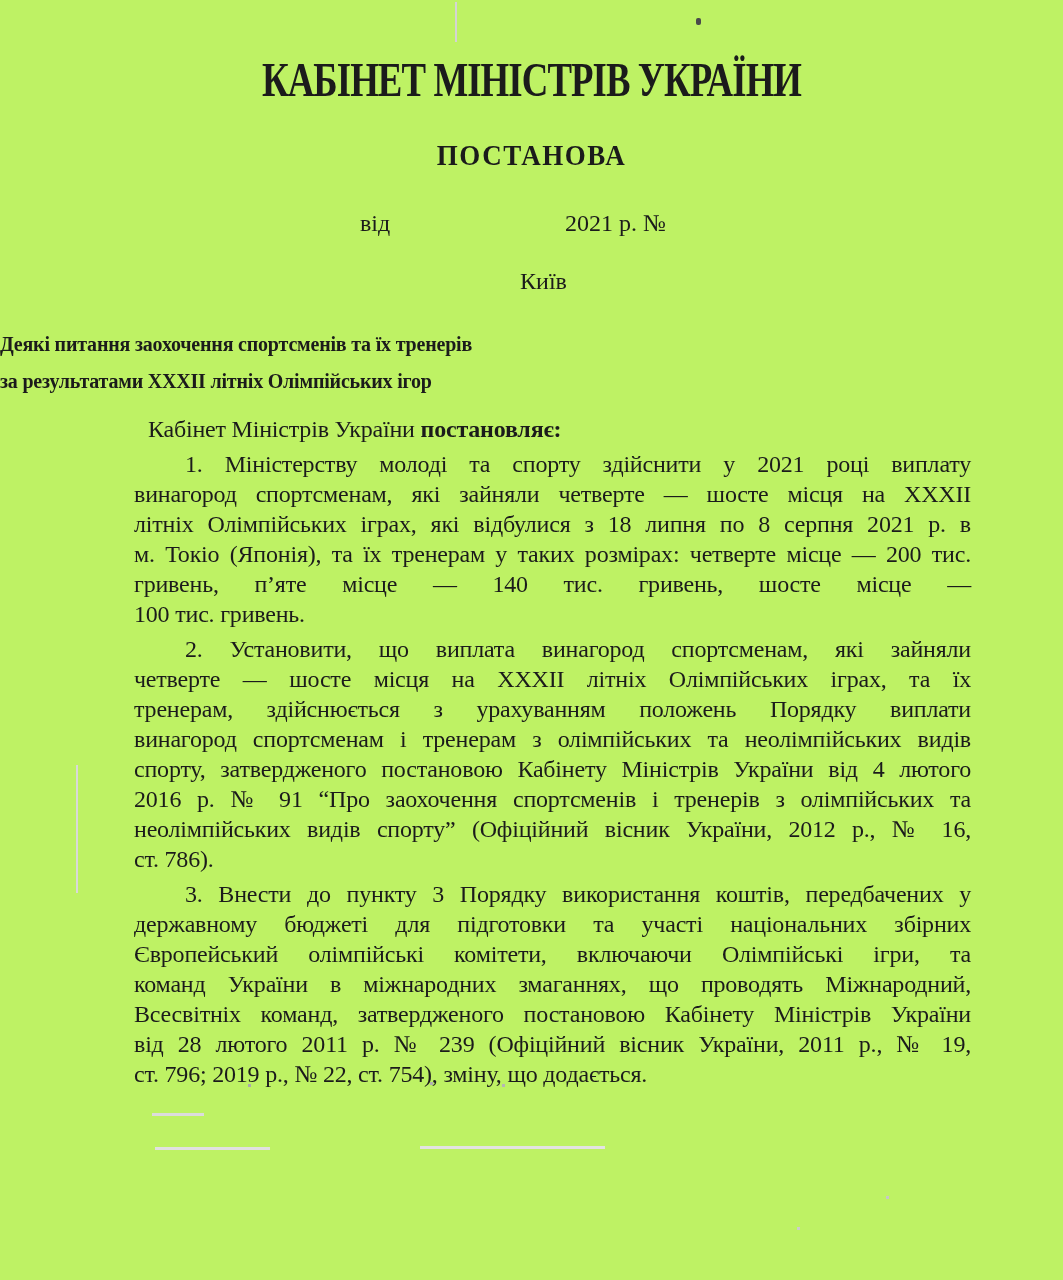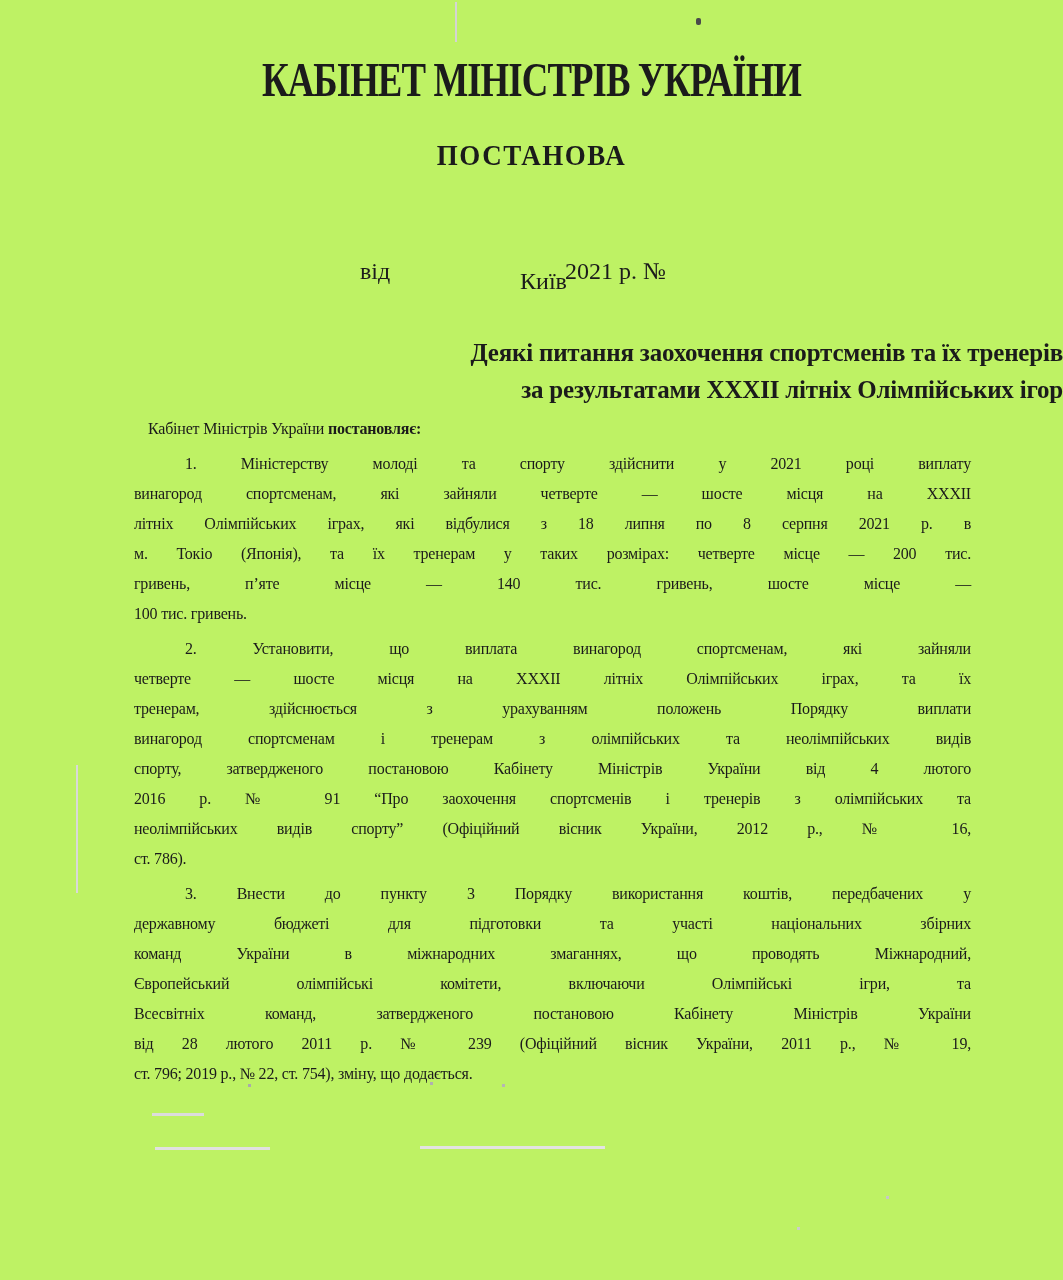--- a/index.html
+++ b/index.html
@@ -31,47 +31,45 @@
     font-weight: bold;
     font-size: 27px;
     letter-spacing: 1.5px;
     transform: scaleY(1.1);
   }
   .date-row {
     position: absolute;
     top: 210px; left: 0; width: 100%;
     height: 32px;
     font-size: 24px;
-    margin-top: 48px;
   }
   .date-from { position: absolute; left: 360px; }
   .date-year { position: absolute; left: 565px; }
   .city {
     position: absolute;
     top: 268px; left: 12px; width: 100%;
     text-align: center;
     font-size: 24px;
   }
   .subject {
     position: absolute;
     top: 326px; left: 0; width: 100%;
-    text-align: right;
+    text-align: left;
     font-weight: bold;
-    font-size: 25px;
+    font-size: 20px;
     line-height: 37px;
     letter-spacing: -0.2px;
-    margin-top: 8px;
   }
   
   .body-block {
     position: absolute;
     top: 414px;
     left: 97px;
     width: 874px;
-    font-size: 16px;
+    font-size: 24px;
     line-height: 30px;
     letter-spacing: -0.2px;
   }
   .preamble { text-indent: 51px; }
   .strong { font-weight: bold; }
   .para { margin-top: 5px; }
   .pline { text-align: justify; text-align-last: justify; margin-left: 37px; }
   .pline.first { text-indent: 51px; }
   .pline.last { text-align-last: left; }
   
@@ -140,22 +138,22 @@
           <div class="pline">тренерам, здійснюється з урахуванням положень Порядку виплати</div>
           <div class="pline">винагород спортсменам і тренерам з олімпійських та неолімпійських видів</div>
           <div class="pline">спорту, затвердженого постановою Кабінету Міністрів України від 4 лютого</div>
           <div class="pline">2016 р. № 91 “Про заохочення спортсменів і тренерів з олімпійських та</div>
           <div class="pline">неолімпійських видів спорту” (Офіційний вісник України, 2012 р., № 16,</div>
           <div class="pline last">ст. 786).</div>
         </div>
         <div class="para">
           <div class="pline first">3. Внести до пункту 3 Порядку використання коштів, передбачених у</div>
           <div class="pline">державному бюджеті для підготовки та участі національних збірних</div>
+          <div class="pline">Європейський олімпійські комітети, включаючи Олімпійські ігри, та</div>
           <div class="pline">команд України в міжнародних змаганнях, що проводять Міжнародний,</div>
-          <div class="pline">Європейський олімпійські комітети, включаючи Олімпійські ігри, та</div>
           <div class="pline">Всесвітніх команд, затвердженого постановою Кабінету Міністрів України</div>
           <div class="pline">від 28 лютого 2011 р. № 239 (Офіційний вісник України, 2011 р., № 19,</div>
           <div class="pline last">ст. 796; 2019 р., № 22, ст. 754), зміну, що додається.</div>
         </div>
       </div>
   </div>
 
 </div>
 
 </body></html>

